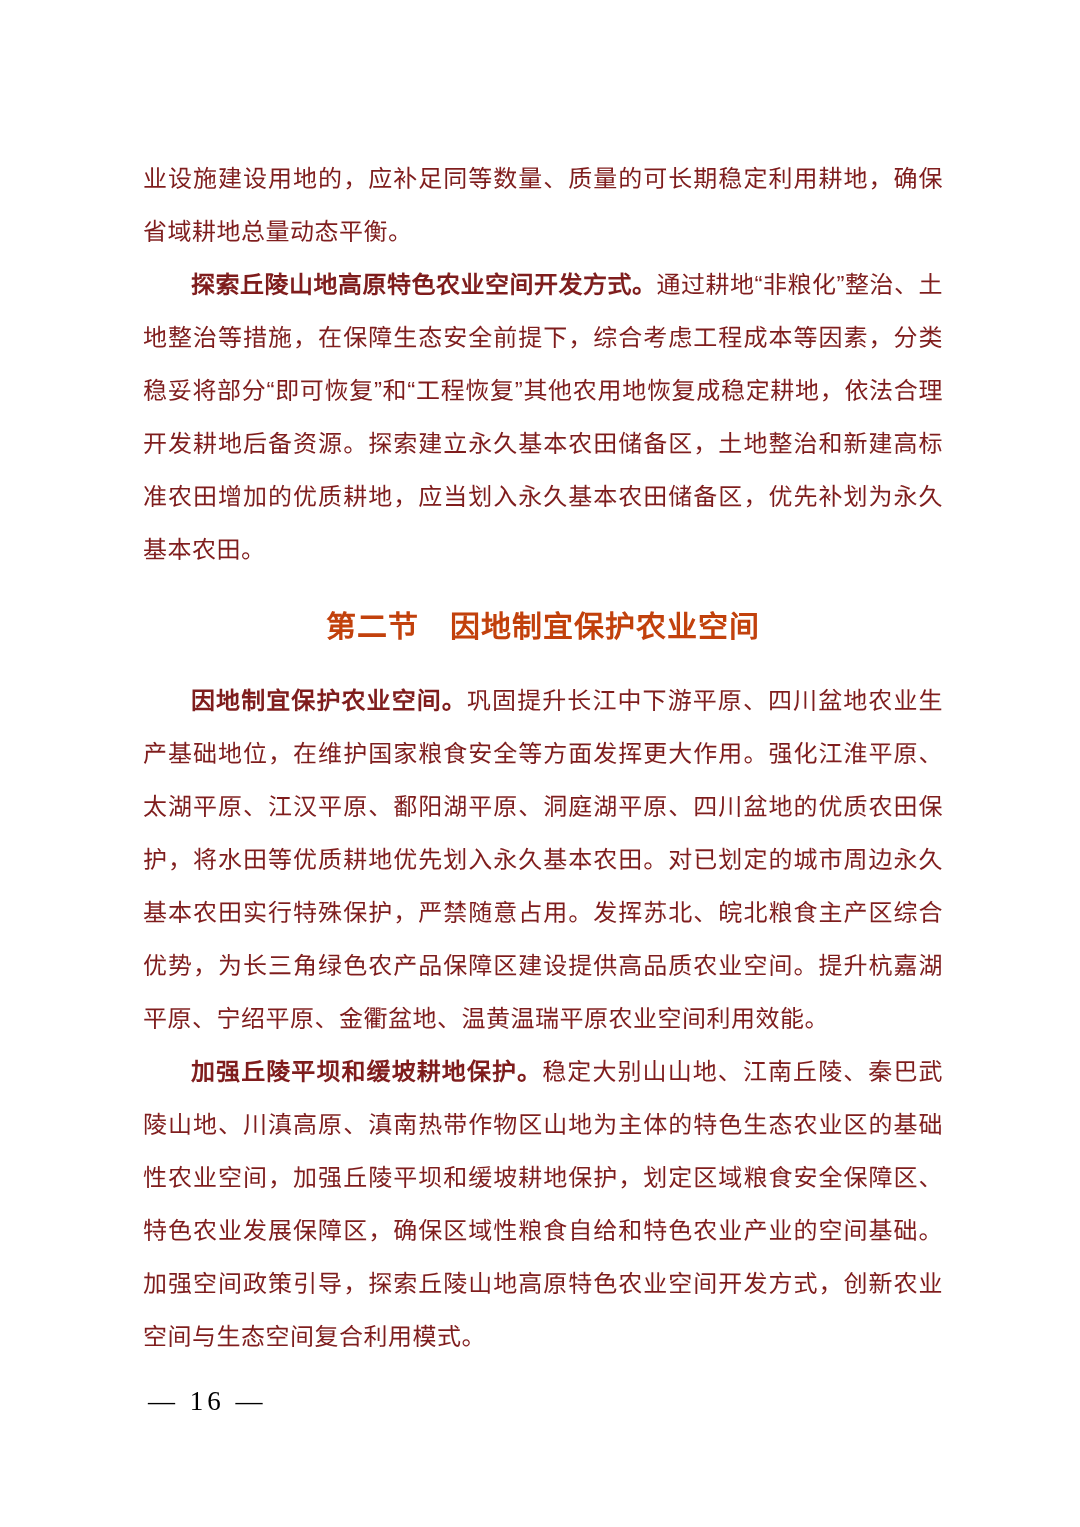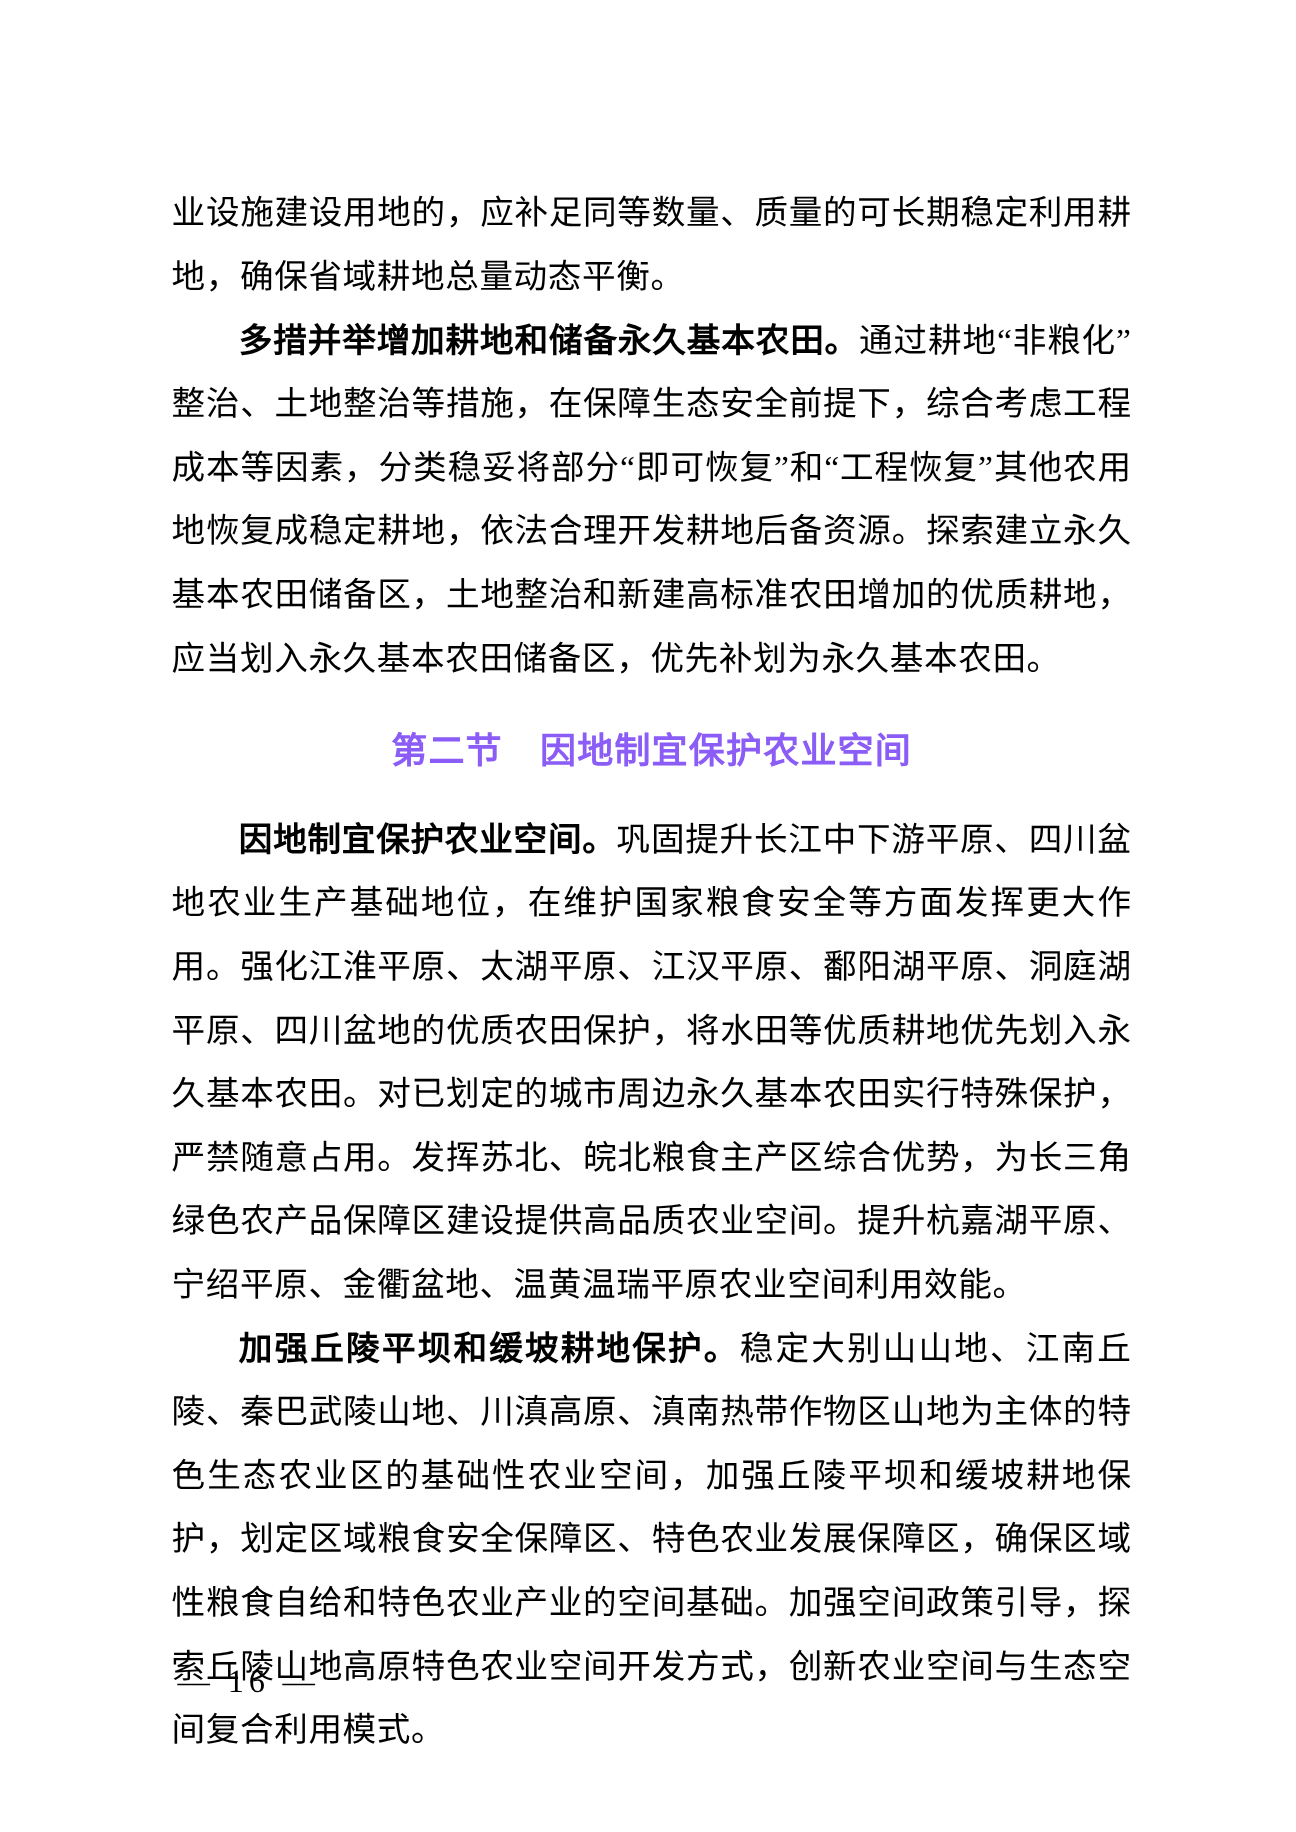--- a/index.html
+++ b/index.html
@@ -17,41 +17,41 @@
     box-sizing: border-box;
   }
   .content {
     position: absolute;
     top: 152px;
     left: 143px;
     width: 800px;
   }
   .para {
     margin: 0;
-    font-family: Liberation Serif, serif;
-    font-size: 28px;
+    font-family: Liberation Sans, sans-serif;
+    font-size: 24px;
     line-height: 53px;
-    color: #000000;
+    color: #7f1d1d;
     text-align: justify;
     text-justify: inter-character;
     letter-spacing: 0.5px;
   }
   .para.indent {
     text-indent: 2em;
   }
   .lead {
     font-weight: bold;
   }
   .section-heading {
     margin: 28px 0 24px 0;
     font-family: "Liberation Sans", "DejaVu Sans", sans-serif;
     font-size: 30px;
     line-height: 46px;
     font-weight: bold;
-    color: #8b5cf6;
+    color: #c2410c;
     text-align: center;
     letter-spacing: 1px;
   }
   .page-number {
     position: absolute;
     left: 148px;
     bottom: 110px;
     font-family: "Liberation Serif", "DejaVu Serif", serif;
     font-size: 27px;
     color: #000000;
@@ -62,21 +62,21 @@
 <body>
 
 <div class="page">
   <div class="content">
 
     <p class="para">
       <span>业设施建设用地的，应补足同等数量、质量的可长期稳定利用耕地，确保省域耕地总量动态平衡。</span>
     </p>
 
     <p class="para indent">
-      <span class="lead">多措并举增加耕地和储备永久基本农田。</span><span>通过耕地“非粮化”整治、土地整治等措施，在保障生态安全前提下，综合考虑工程成本等因素，分类稳妥将部分“即可恢复”和“工程恢复”其他农用地恢复成稳定耕地，依法合理开发耕地后备资源。探索建立永久基本农田储备区，土地整治和新建高标准农田增加的优质耕地，应当划入永久基本农田储备区，优先补划为永久基本农田。</span>
+      <span class="lead">探索丘陵山地高原特色农业空间开发方式。</span><span>通过耕地“非粮化”整治、土地整治等措施，在保障生态安全前提下，综合考虑工程成本等因素，分类稳妥将部分“即可恢复”和“工程恢复”其他农用地恢复成稳定耕地，依法合理开发耕地后备资源。探索建立永久基本农田储备区，土地整治和新建高标准农田增加的优质耕地，应当划入永久基本农田储备区，优先补划为永久基本农田。</span>
     </p>
 
     <h2 class="section-heading">第二节　因地制宜保护农业空间</h2>
 
     <p class="para indent">
       <span class="lead">因地制宜保护农业空间。</span><span>巩固提升长江中下游平原、四川盆地农业生产基础地位，在维护国家粮食安全等方面发挥更大作用。强化江淮平原、太湖平原、江汉平原、鄱阳湖平原、洞庭湖平原、四川盆地的优质农田保护，将水田等优质耕地优先划入永久基本农田。对已划定的城市周边永久基本农田实行特殊保护，严禁随意占用。发挥苏北、皖北粮食主产区综合优势，为长三角绿色农产品保障区建设提供高品质农业空间。提升杭嘉湖平原、宁绍平原、金衢盆地、温黄温瑞平原农业空间利用效能。</span>
     </p>
 
     <p class="para indent">
       <span class="lead">加强丘陵平坝和缓坡耕地保护。</span><span>稳定大别山山地、江南丘陵、秦巴武陵山地、川滇高原、滇南热带作物区山地为主体的特色生态农业区的基础性农业空间，加强丘陵平坝和缓坡耕地保护，划定区域粮食安全保障区、特色农业发展保障区，确保区域性粮食自给和特色农业产业的空间基础。加强空间政策引导，探索丘陵山地高原特色农业空间开发方式，创新农业空间与生态空间复合利用模式。</span>

